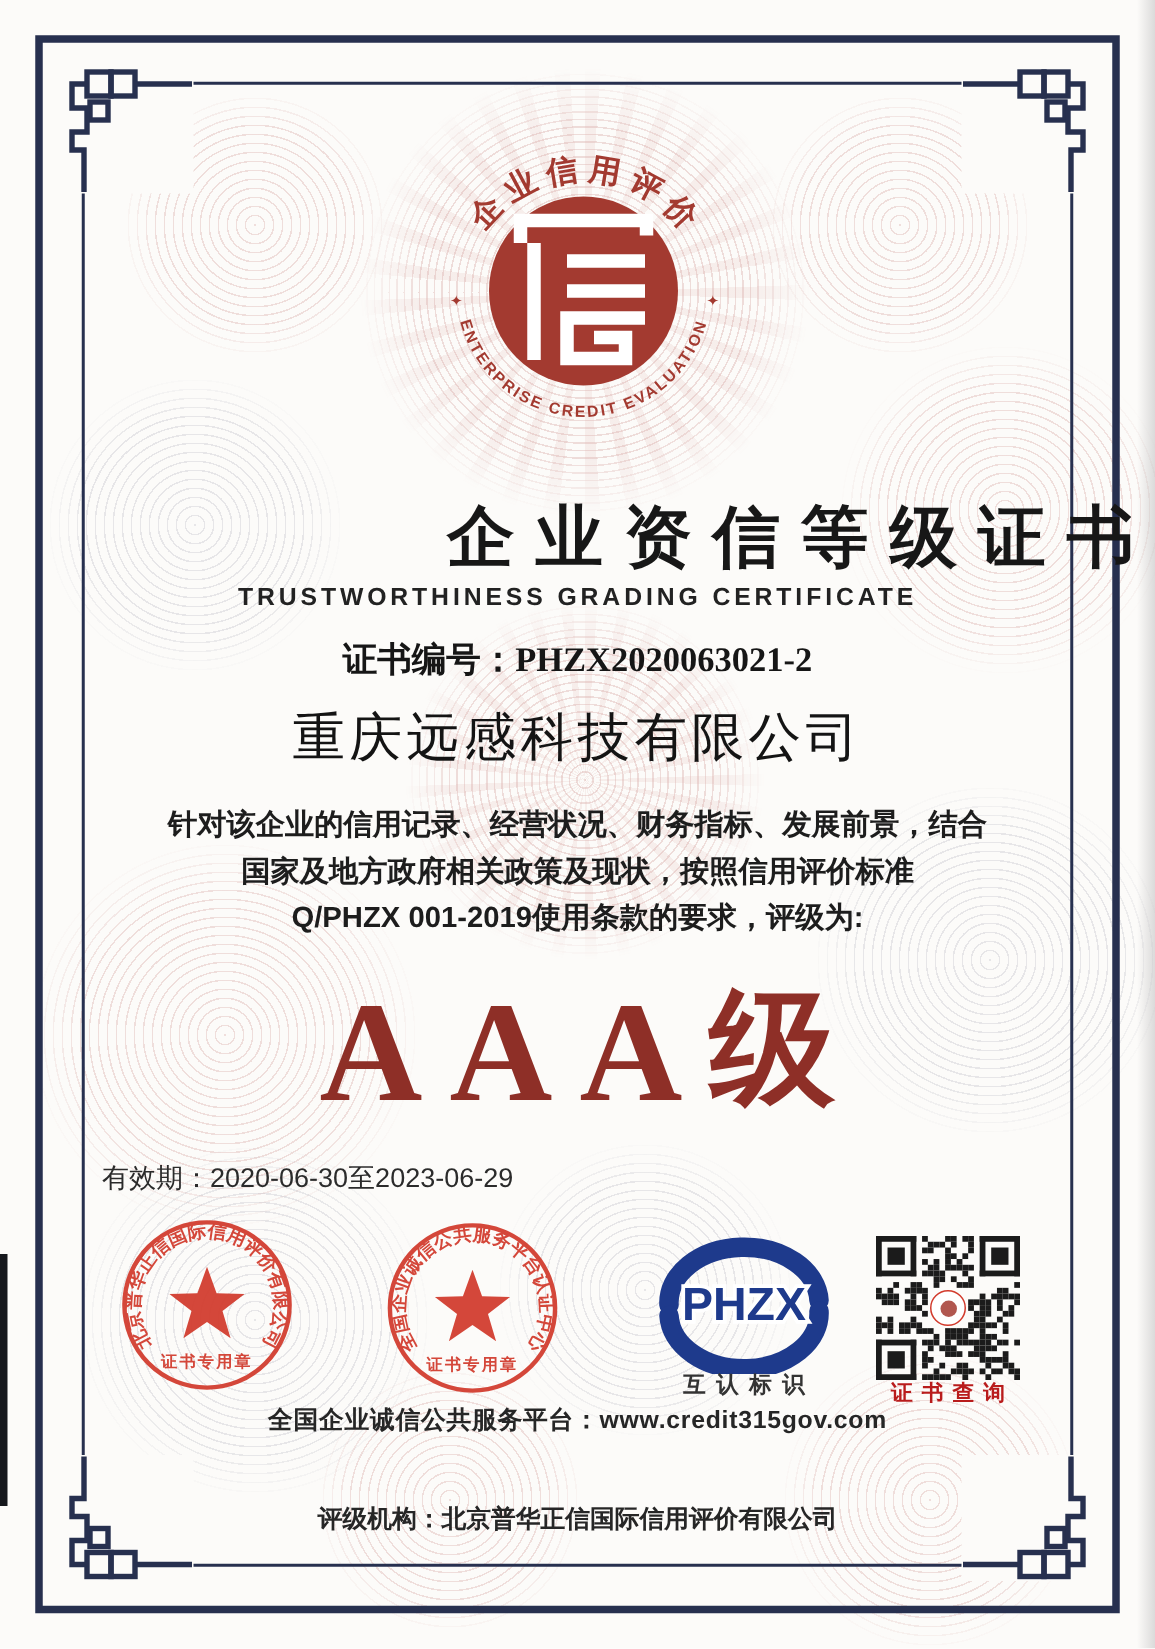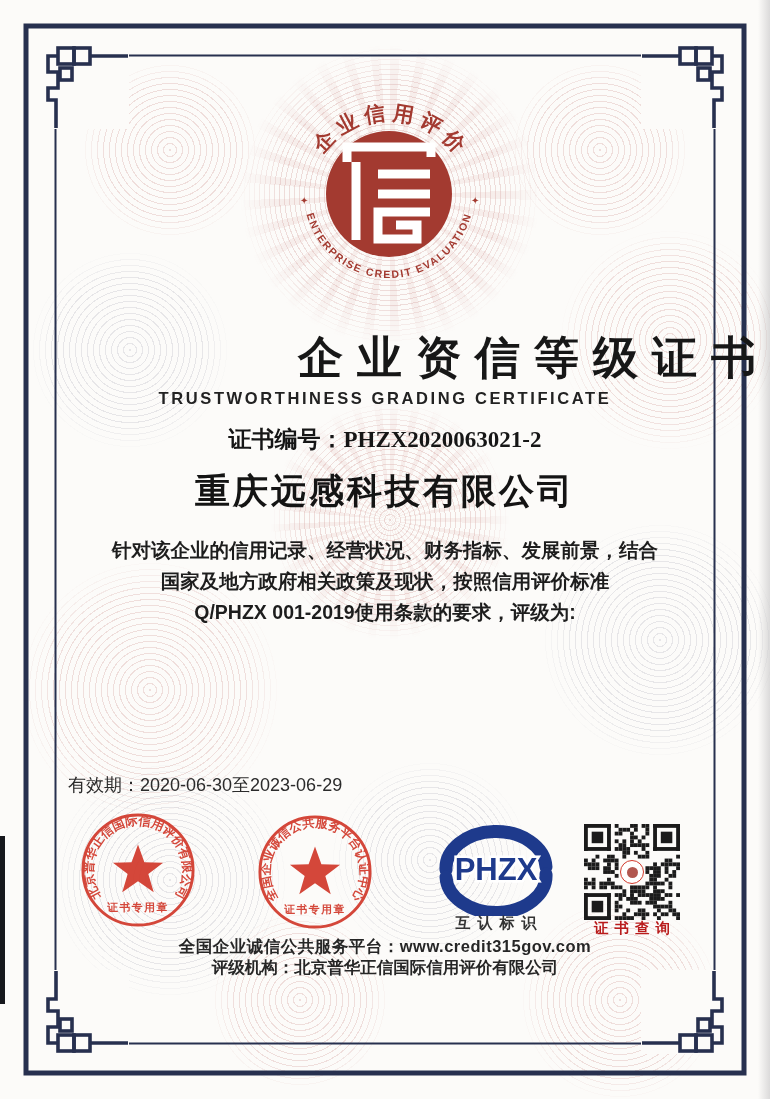--- a/index.html
+++ b/index.html
@@ -35,41 +35,41 @@
   
   .content{position:absolute;left:0;top:0;width:770px;height:1099px;color:var(--text-black);}
   .emblem{position:absolute;left:283px;top:88px;width:212px;height:212px;}
   .title-zh{position:absolute;left:0;top:328px;width:770px;text-align:right;
     font-size:45px;font-weight:800;letter-spacing:14px;text-indent:14px;color:#171717;}
   .title-en{position:absolute;left:0;top:389px;width:770px;text-align:center;
     font-size:16.5px;font-weight:700;letter-spacing:2.6px;color:#222;}
   .cert-no{position:absolute;left:0;top:424px;width:770px;text-align:center;
     font-family:Liberation Serif, serif;font-size:23px;font-weight:700;color:#161616;}
   .company{position:absolute;left:0;top:468px;width:770px;text-align:center;
-    font-family:"Liberation Serif",serif;font-size:35px;font-weight:700;letter-spacing:3px;color:#141414;}
+    font-family:"Liberation Serif",serif;font-size:35px;font-weight:400;letter-spacing:3px;color:#141414;}
   .body-text{position:absolute;left:60px;top:535px;width:650px;text-align:center;
     font-size:19.5px;font-weight:700;line-height:31px;color:#1d1d1d;}
   .rating{position:absolute;left:0;top:642px;width:770px;text-align:center;color:var(--rating-red);white-space:nowrap;}
   .rating .grade{font-family:"Liberation Serif",serif;font-size:95px;font-weight:700;letter-spacing:18px;}
   .rating .suffix{font-size:84px;font-weight:800;letter-spacing:0;vertical-align:6px;}
   .validity{position:absolute;left:68px;top:773px;font-size:18px;font-weight:400;color:#2b2b2b;}
   .stamp{position:absolute;width:118px;height:118px;opacity:.93;}
   .stamp1{left:79px;top:811px;}
   .stamp2{left:256px;top:813px;}
   .logo-box{position:absolute;left:436px;top:820px;width:120px;height:96px;}
   .logo-label{position:absolute;left:426px;top:914px;width:140px;text-align:center;
     font-size:15px;font-weight:700;letter-spacing:7px;text-indent:7px;color:#333;}
   .qr-box{position:absolute;left:584px;top:824px;width:96px;height:96px;}
   .qr-center{position:absolute;left:50%;top:50%;width:24px;height:24px;transform:translate(-50%,-50%);
     background:#fff;border:1.6px solid var(--stamp-red);border-radius:50%;display:flex;align-items:center;justify-content:center;}
   .qr-center .dot{width:11px;height:11px;border-radius:50%;background:var(--seal-red);opacity:.85;}
   .qr-label{position:absolute;left:570px;top:919px;width:124px;text-align:center;
     font-size:14.5px;font-weight:700;letter-spacing:6px;text-indent:6px;color:#b91c1c;}
   .footer-line{position:absolute;left:0;width:770px;text-align:center;font-size:16.5px;font-weight:700;color:#262626;}
-  .footer-1{top:957px;text-align:center;}
+  .footer-1{top:1002px;text-align:center;}
   .footer-2{top:936px;letter-spacing:.5px;}
 
   
   .edge-right{position:absolute;right:0;top:0;width:12px;height:1099px;
     background:linear-gradient(to right, transparent, rgba(120,120,125,.25));}
   .edge-left-sliver{position:absolute;left:0;top:836px;width:5px;height:168px;background:#16181d;}
 
   svg text{font-family:"Liberation Sans",sans-serif;}
 </style>
 </head>
@@ -143,20 +143,23 @@
     </div>
 
     <div class="company">重庆远感科技有限公司</div>
 
     <div class="body-text">
       <div>针对该企业的信用记录、经营状况、财务指标、发展前景，结合</div>
       <div>国家及地方政府相关政策及现状，按照信用评价标准</div>
       <div>Q/PHZX 001-2019使用条款的要求，评级为:</div>
     </div>
 
+    <div class="rating">
+      <span class="grade">AAA</span><span class="suffix">级</span>
+    </div>
 
     <div class="validity">
       <span>有效期：</span><span>2020-06-30至2023-06-29</span>
     </div>
 
     <svg class="stamp stamp1" viewBox="0 0 120 120">
       <defs>
           <path id="stampArc1" d="M22,86 A46,46 0 1 1 98,86" fill="none"></path>
         </defs>
       <circle cx="60" cy="60" r="56" fill="none" stroke="var(--stamp-red)" stroke-width="3"></circle>

